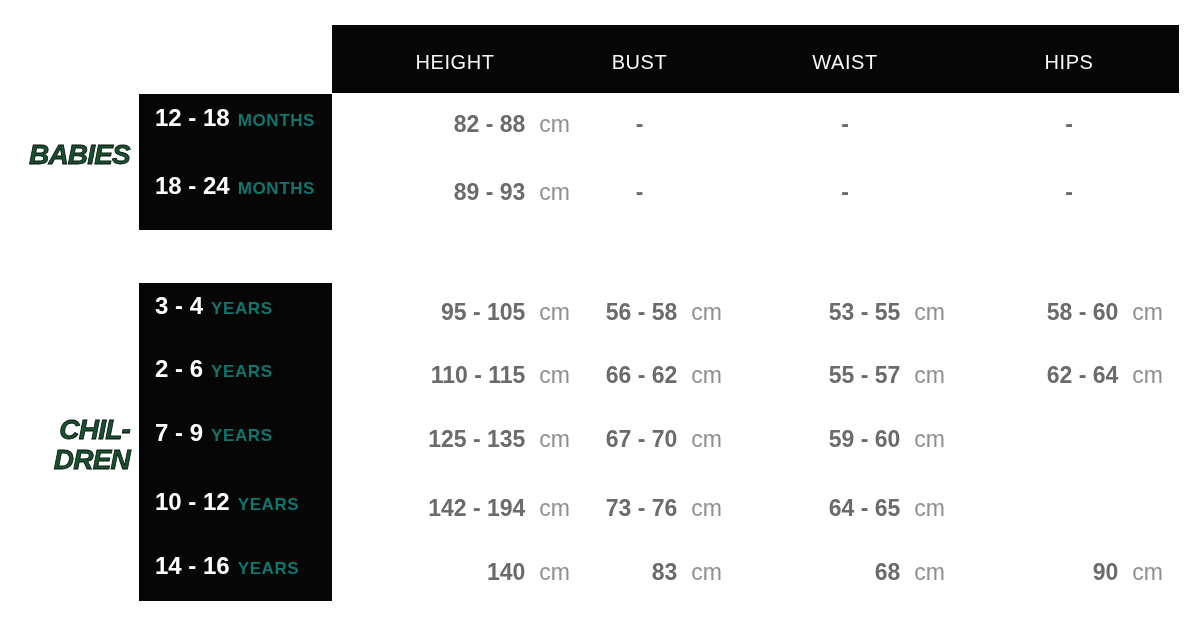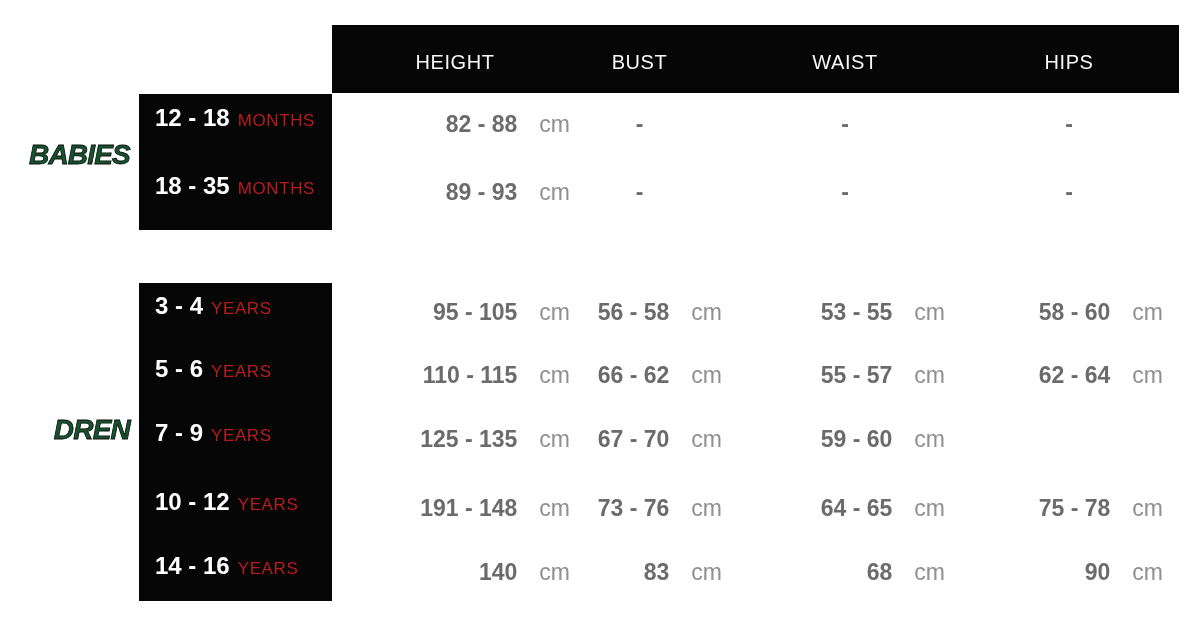--- a/index.html
+++ b/index.html
@@ -34,61 +34,62 @@
   .c-b.val{padding-right:0;}
   .c-w.val{padding-right:16px;}
   .c-hip.val{padding-right:18px;}
   .dash{text-align:center;}
   
   .header-row{top:25px;height:68px;}
   .header-row .cell{height:68px;line-height:68px;padding-top:3px;text-align:center;
     color:#f7f7f7;font-size:20px;letter-spacing:0.6px;}
   
   .age-num{font-size:24px;font-weight:700;color:#ffffff;}
-  .age-unit{font-size:17px;color:#b91c1c;letter-spacing:0.6px;margin-left:8px;}
+  .age-unit{font-size:17px;color:#0f766e;letter-spacing:0.6px;margin-left:8px;font-weight:bold;}
   .num{font-size:23px;font-weight:700;color:#6b6b6b;}
-  .u{font-size:23px;color:#8f8f8f;margin-left:22px;}
+  .u{font-size:23px;color:#8f8f8f;margin-left:14px;}
   .age{transform:translateY(-6px);}
 </style>
 </head>
 <body>
 
 <div class="abs header-bar"></div>
 <div class="abs babies-box"></div>
 <div class="abs children-box"></div>
 
 <div class="row header-row">
   <div class="cell c-b">BUST</div>
   <div class="cell c-h">HEIGHT</div>
   <div class="cell c-w">WAIST</div>
   <div class="cell c-hip">HIPS</div>
 </div>
 
 <div class="abs group-label babies-label">
   <div>BABIES</div>
 </div>
 <div class="abs group-label children-label">
+  <div>CHIL-</div>
   <div>DREN</div>
 </div>
 
 <div class="row" style="top:99px">
   <div class="cell c-age age">
     <span class="age-num">12 - 18</span><span class="age-unit">MONTHS</span>
   </div>
   <div class="cell c-h val">
     <span class="num">82 - 88</span><span class="u">cm</span>
   </div>
   <div class="cell c-b dash"><span class="num">-</span></div>
   <div class="cell c-w dash"><span class="num">-</span></div>
   <div class="cell c-hip dash"><span class="num">-</span></div>
 </div>
 
 <div class="row" style="top:167px">
   <div class="cell c-age age">
-    <span class="age-num">18 - 35</span><span class="age-unit">MONTHS</span>
+    <span class="age-num">18 - 24</span><span class="age-unit">MONTHS</span>
   </div>
   <div class="cell c-h val">
     <span class="num">89 - 93</span><span class="u">cm</span>
   </div>
   <div class="cell c-b dash"><span class="num">-</span></div>
   <div class="cell c-w dash"><span class="num">-</span></div>
   <div class="cell c-hip dash"><span class="num">-</span></div>
 </div>
 
 <div class="row" style="top:287px">
@@ -104,21 +105,21 @@
   <div class="cell c-w val">
     <span class="num">53 - 55</span><span class="u">cm</span>
   </div>
   <div class="cell c-hip val">
     <span class="num">58 - 60</span><span class="u">cm</span>
   </div>
 </div>
 
 <div class="row" style="top:350px">
   <div class="cell c-age age">
-    <span class="age-num">5 - 6</span><span class="age-unit">YEARS</span>
+    <span class="age-num">2 - 6</span><span class="age-unit">YEARS</span>
   </div>
   <div class="cell c-h val">
     <span class="num">110 - 115</span><span class="u">cm</span>
   </div>
   <div class="cell c-b val">
     <span class="num">66 - 62</span><span class="u">cm</span>
   </div>
   <div class="cell c-w val">
     <span class="num">55 - 57</span><span class="u">cm</span>
   </div>
@@ -140,30 +141,27 @@
   <div class="cell c-w val">
     <span class="num">59 - 60</span><span class="u">cm</span>
   </div>
 </div>
 
 <div class="row" style="top:483px">
   <div class="cell c-age age">
     <span class="age-num">10 - 12</span><span class="age-unit">YEARS</span>
   </div>
   <div class="cell c-h val">
-    <span class="num">191 - 148</span><span class="u">cm</span>
+    <span class="num">142 - 194</span><span class="u">cm</span>
   </div>
   <div class="cell c-b val">
     <span class="num">73 - 76</span><span class="u">cm</span>
   </div>
   <div class="cell c-w val">
     <span class="num">64 - 65</span><span class="u">cm</span>
-  </div>
-  <div class="cell c-hip val">
-    <span class="num">75 - 78</span><span class="u">cm</span>
   </div>
 </div>
 
 <div class="row" style="top:547px">
   <div class="cell c-age age">
     <span class="age-num">14 - 16</span><span class="age-unit">YEARS</span>
   </div>
   <div class="cell c-h val">
     <span class="num">140</span><span class="u">cm</span>
   </div>

